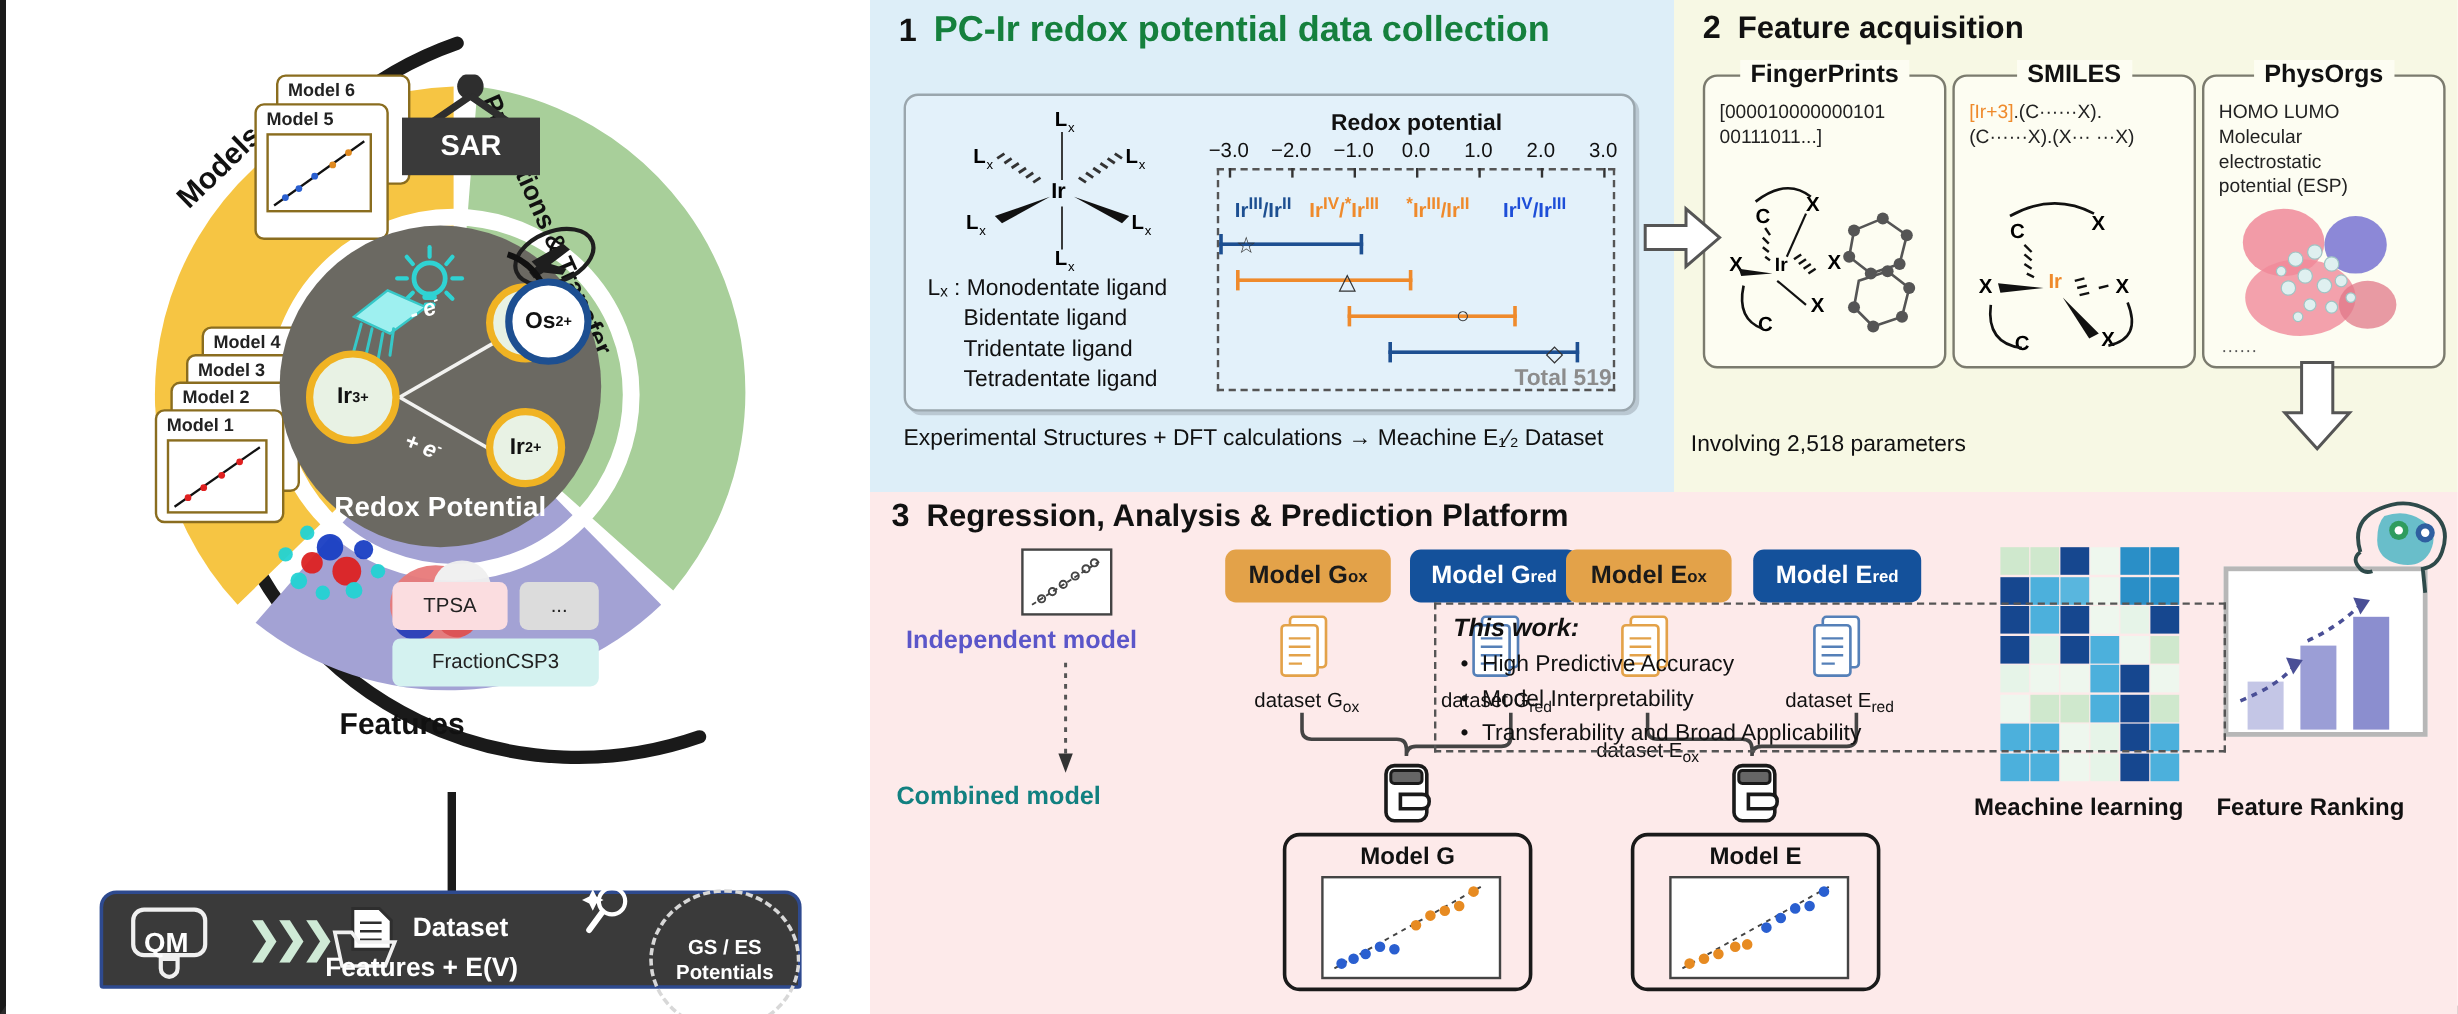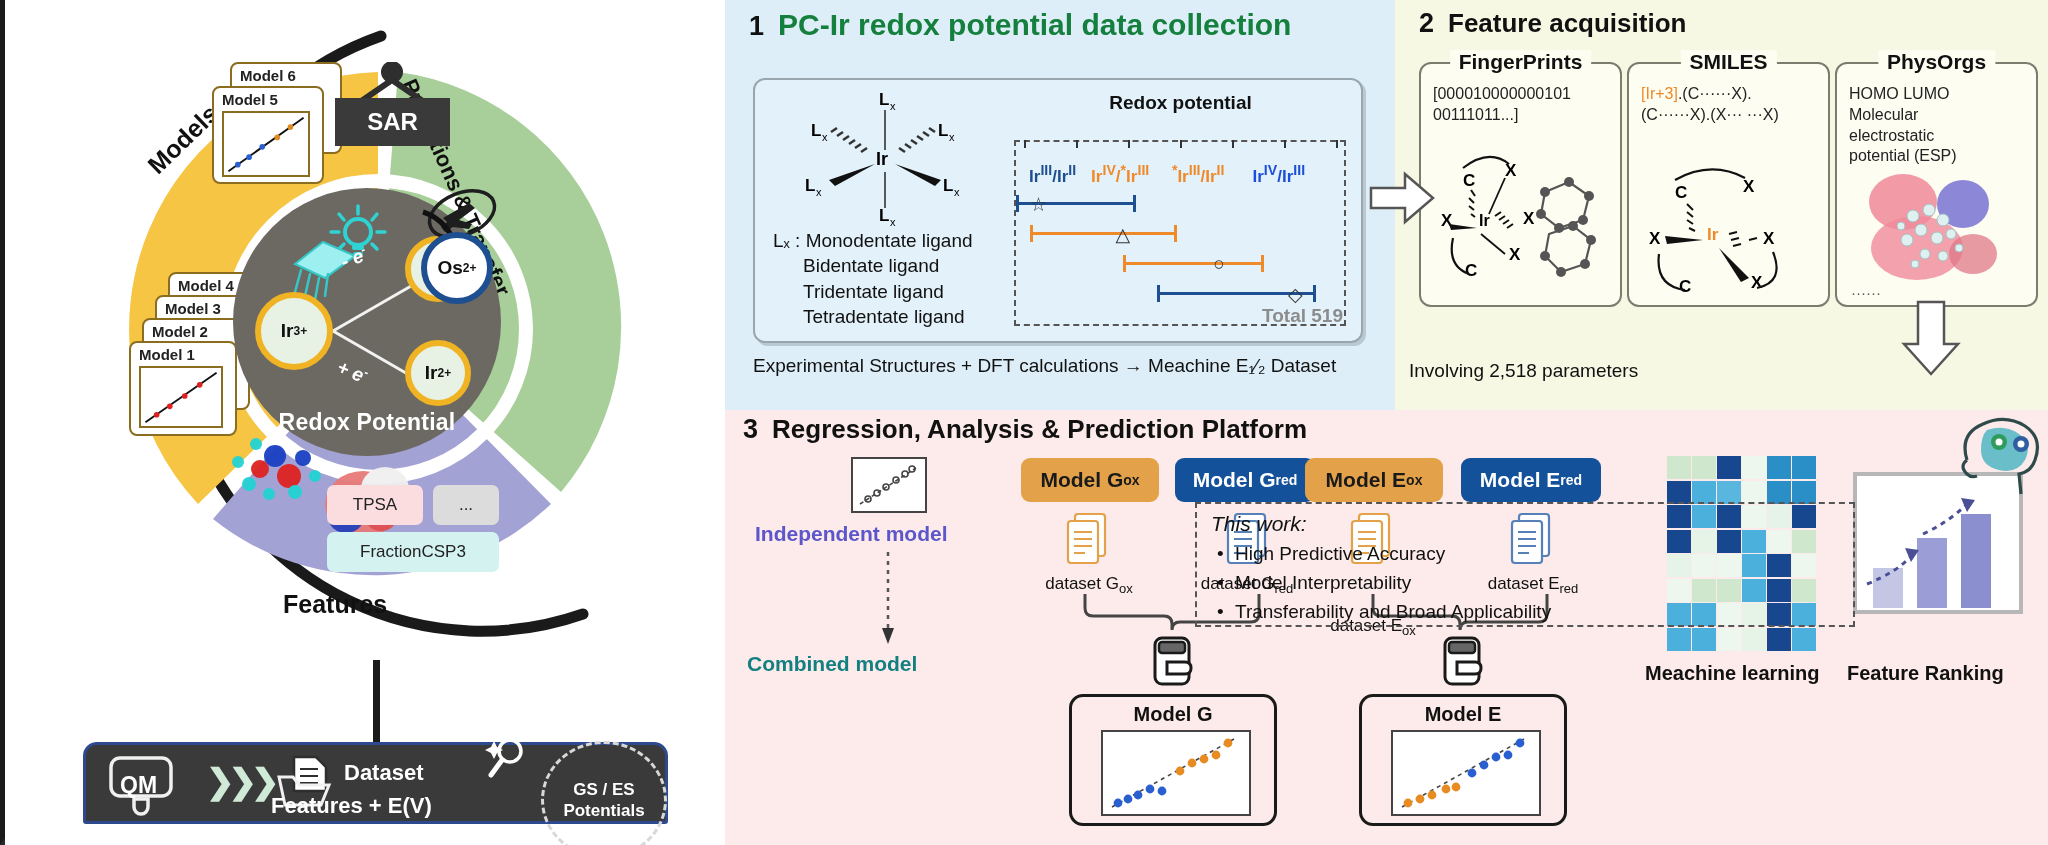--- a/index.html
+++ b/index.html
@@ -127,21 +127,21 @@
   .indep { position:absolute; font-size:21px; font-weight:bold; color:#5b56c9; }
   .comb { position:absolute; font-size:21px; font-weight:bold; color:#128080; }
   .final-box { position:absolute; border:3px solid #1a1a1a; border-radius:14px; background:#fdeaea; }
   .final-title { position:absolute; top:6px; width:100%; text-align:center; font-size:20px; font-weight:bold; color:#111;}
   .hm-cell { position:absolute; }
   .ml-lbl { position:absolute; font-size:20px; font-weight:bold; color:#111; white-space:nowrap; }
   .thiswork {
     position:absolute; left:470px; top:92px; width:660px; height:125px;
     border:2px dashed #555; padding:8px 14px;
   }
-  .tw-title { font-size:21px; font-weight:normal; font-style:italic; color:#111; }
+  .tw-title { font-size:21px; font-weight:bold; font-style:italic; color:#111; }
   .tw-item { font-size:19px; color:#111; margin-top:7px; padding-left:24px; position:relative; }
   .tw-item::before { content:"\2022"; position:absolute; left:6px; }
   .fr-box { position:absolute; border:4px solid #b7b7b7; background:#fff; }
 </style>
 </head>
 <body>
 
 <div id="root">
 
   <div id="left-panel">
@@ -198,21 +198,21 @@
         <circle cx="16" cy="50" r="3" fill="#e02020"></circle>
           <circle cx="30" cy="41" r="3" fill="#e02020"></circle>
         <circle cx="46" cy="30" r="3" fill="#e02020"></circle>
           <circle cx="62" cy="18" r="3" fill="#e02020"></circle>
       </svg>
     </div>
 
     <div class="model-card" style="left:225px; top:62px; width:112px; height:92px;">
       <span>Model 6</span>
     </div>
-    <div class="model-card" style="left:207px; top:86px; width:112px; height:98px;">
+    <div class="model-card" style="left:207px; top:86px; width:112px; height:114px;">
       <span>Model 5</span>
       <svg class="model-plot" width="88" height="66" viewBox="0 0 88 66">
         <line x1="4" y1="62" x2="84" y2="5" stroke="#111" stroke-width="2"></line>
         <circle cx="14" cy="55" r="3" fill="#2a5fd0"></circle>
           <circle cx="26" cy="47" r="3" fill="#2a5fd0"></circle>
         <circle cx="40" cy="36" r="3" fill="#2a5fd0"></circle>
           <circle cx="56" cy="26" r="3" fill="#e08a20"></circle>
         <circle cx="70" cy="15" r="3" fill="#e08a20"></circle>
       </svg>
     </div>
@@ -375,20 +375,29 @@
 
       <div class="lig-text">
         <div>Lₓ : Monodentate ligand</div>
         <div style="padding-left:30px">Bidentate ligand</div>
         <div style="padding-left:30px">Tridentate ligand</div>
         <div style="padding-left:30px">Tetradentate  ligand</div>
       </div>
 
       <div class="redox-box">
         <div class="redox-title">Redox potential</div>
+        <div class="axis-row" id="axis-row">
+            <div class="tickno" style="left: 16px;">−3.0</div>
+            <div class="tickno" style="left: 68px;">−2.0</div>
+            <div class="tickno" style="left: 120px;">−1.0</div>
+            <div class="tickno" style="left: 172px;">0.0</div>
+            <div class="tickno" style="left: 224px;">1.0</div>
+            <div class="tickno" style="left: 276px;">2.0</div>
+            <div class="tickno" style="left: 328px;">3.0</div>
+          </div>
         <div class="dashed-rect"></div>
         <div id="bars-layer" style="position:absolute;left:6px;top:48px;width:332px;height:186px;">
             <div class="tickmark" style="left: 10px;"></div>
             <div class="tickmark" style="left: 62px;"></div>
             <div class="tickmark" style="left: 114px;"></div>
             <div class="tickmark" style="left: 166px;"></div>
             <div class="tickmark" style="left: 218px;"></div>
             <div class="tickmark" style="left: 270px;"></div>
             <div class="tickmark" style="left: 322px;"></div>
             <div class="rs-label" style="left: 38.6px; top: 22px; color: rgb(29, 79, 145);">Ir<sup>III</sup>/Ir<sup>II</sup></div>

